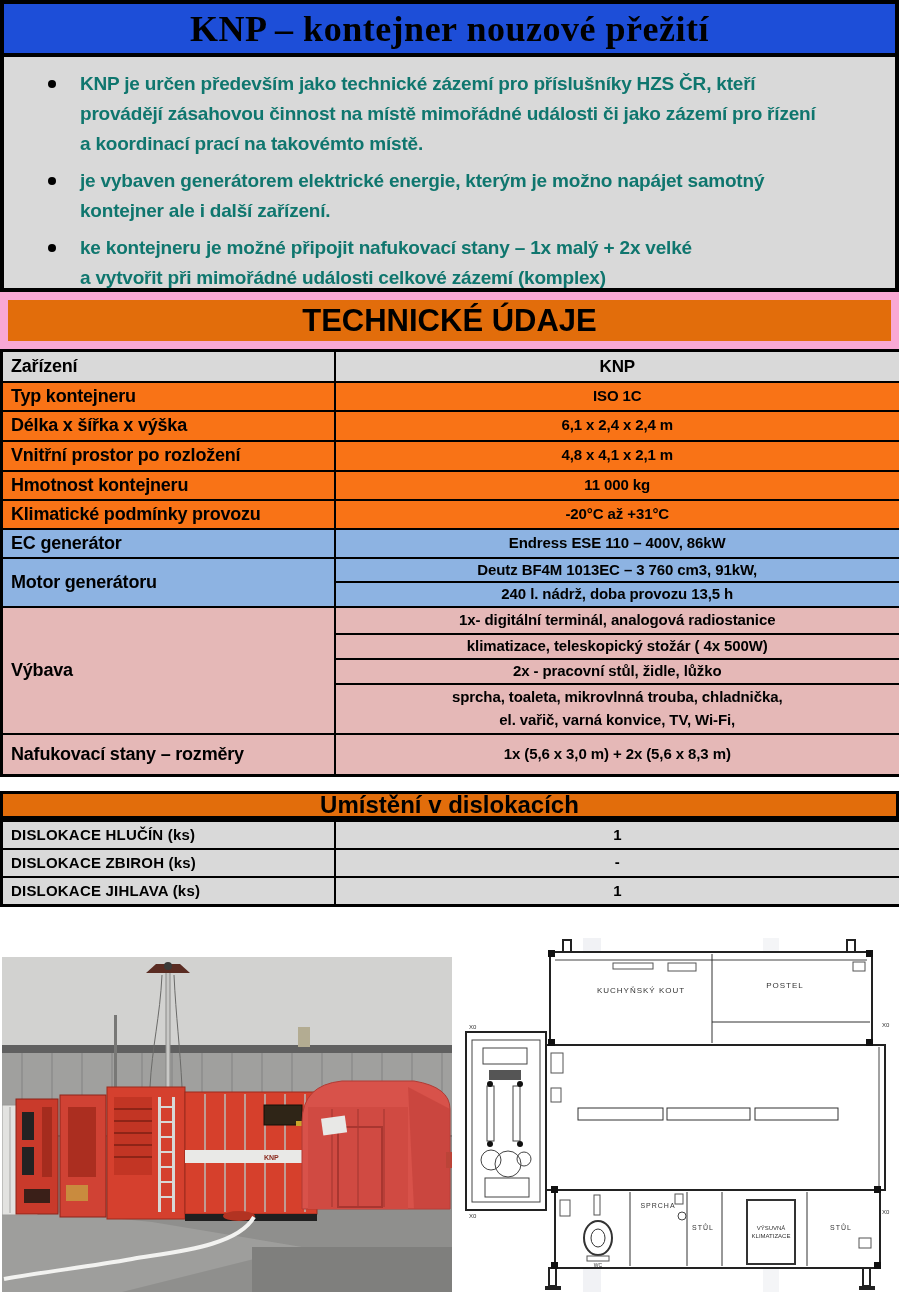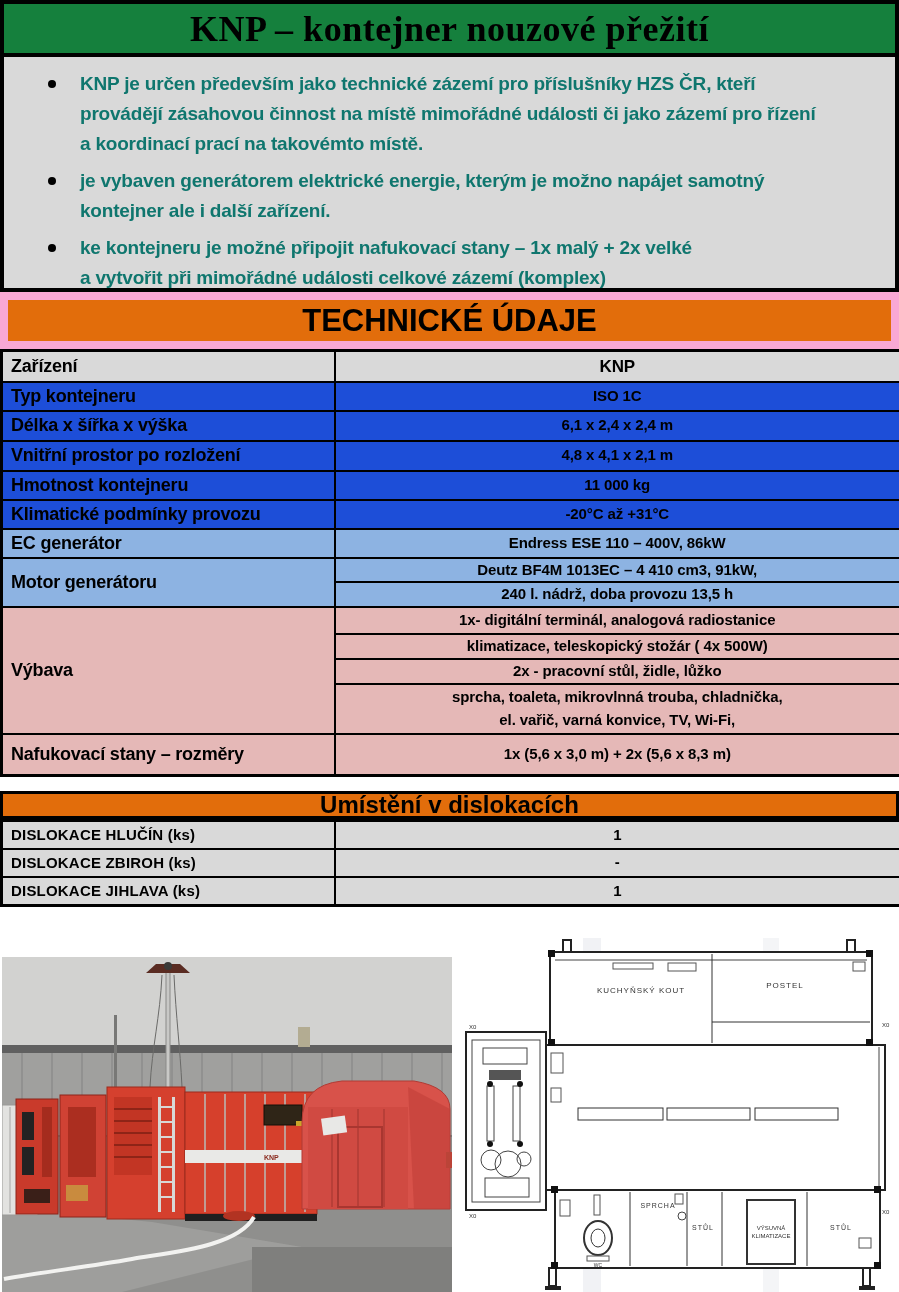--- a/index.html
+++ b/index.html
@@ -1,21 +1,21 @@
 <!DOCTYPE html>
 <html><head>
 <meta charset="utf-8">
 <style>
   html,body{margin:0;padding:0;background:#fff;}
   .page{position:relative;width:899px;height:1292px;background:#fff;overflow:hidden;
         font-family:"Liberation Sans",sans-serif;box-sizing:border-box;}
   .page *{box-sizing:border-box;}
 
   
-  .title-bar{position:absolute;left:0;top:0;width:899px;height:57px;background:#15803d;
+  .title-bar{position:absolute;left:0;top:0;width:899px;height:57px;background:#1d4ed8;
              border:4px solid #000;display:flex;align-items:center;justify-content:center;}
   .title-bar h1{margin:0;font-family:"Liberation Serif",serif;font-weight:bold;
                 font-size:36px;color:#000;letter-spacing:.5px;}
 
   
   .intro-box{position:absolute;left:0;top:57px;width:899px;height:235px;background:#D9D9D9;
              border:4px solid #000;border-top:none;padding:12px 30px 0 30px;}
   .bullet-row{display:flex;margin-bottom:7px;}
   .bullet-dot{width:8px;height:8px;border-radius:50%;background:#000;margin:11px 24px 0 14px;flex:none;}
   .bullet-text{font-size:19px;font-weight:bold;color:#0f766e;line-height:30px;white-space:pre-line;
@@ -33,21 +33,21 @@
   table{border-collapse:collapse;table-layout:fixed;width:899px;}
   .tech{position:absolute;left:0;top:349px;}
   .disl{position:absolute;left:0;top:819px;}
   td{border:2px solid #000;padding:0 0 0 8px;overflow:hidden;}
   .tech{border:3px solid #000;} .disl{border:3px solid #000;}
   col.c1{width:333px;} col.c2{width:566px;}
   .lbl{font-size:18px;font-weight:bold;color:#000;text-align:left;letter-spacing:-0.2px;}
   .val{font-size:15px;font-weight:bold;color:#000;text-align:center;padding:0 4px;
        letter-spacing:-0.1px;white-space:pre-line;line-height:1.5;}
   .r-head td{background:#D9D9D9;} .r-head .val{font-size:17px;}
-  .r-green td{background:#1d4ed8;}
+  .r-green td{background:#f97316;}
   .r-blue td{background:#8DB3E2;}
   .r-pink td{background:#E5B8B7;}
   .disl td{background:#D9D9D9;}
   .disl .lbl{font-size:15px;font-weight:bold;letter-spacing:.2px;}
   .disl .val{font-size:15px;font-weight:bold;}
 
   
   .photo-wrap{position:absolute;left:2px;top:957px;width:450px;height:335px;}
   .plan-wrap{position:absolute;left:463px;top:938px;width:436px;height:354px;background:#fff;}
   svg{display:block;}
@@ -113,21 +113,21 @@
     <tr class="r-green" style="height:29px">
       <td class="lbl">Klimatické podmínky provozu</td>
       <td class="val">-20°C až +31°C</td>
     </tr>
     <tr class="r-blue" style="height:29px">
       <td class="lbl">EC generátor</td>
       <td class="val">Endress ESE 110 – 400V, 86kW</td>
     </tr>
     <tr class="r-blue" style="height:23px">
       <td class="lbl" rowspan="2">Motor generátoru</td>
-      <td class="val">Deutz BF4M 1013EC – 4 410 cm3, 91kW,</td>
+      <td class="val">Deutz BF4M 1013EC – 3 760 cm3, 91kW,</td>
     </tr>
     <tr class="r-blue" style="height:23px">
       <td class="val">240 l. nádrž, doba provozu 13,5 h</td>
     </tr>
     <tr class="r-pink" style="height:27px">
       <td class="lbl" rowspan="4">Výbava</td>
       <td class="val">1x- digitální terminál, analogová radiostanice</td>
     </tr>
     <tr class="r-pink" style="height:25px">
       <td class="val">klimatizace, teleskopický stožár ( 4x 500W)</td>

